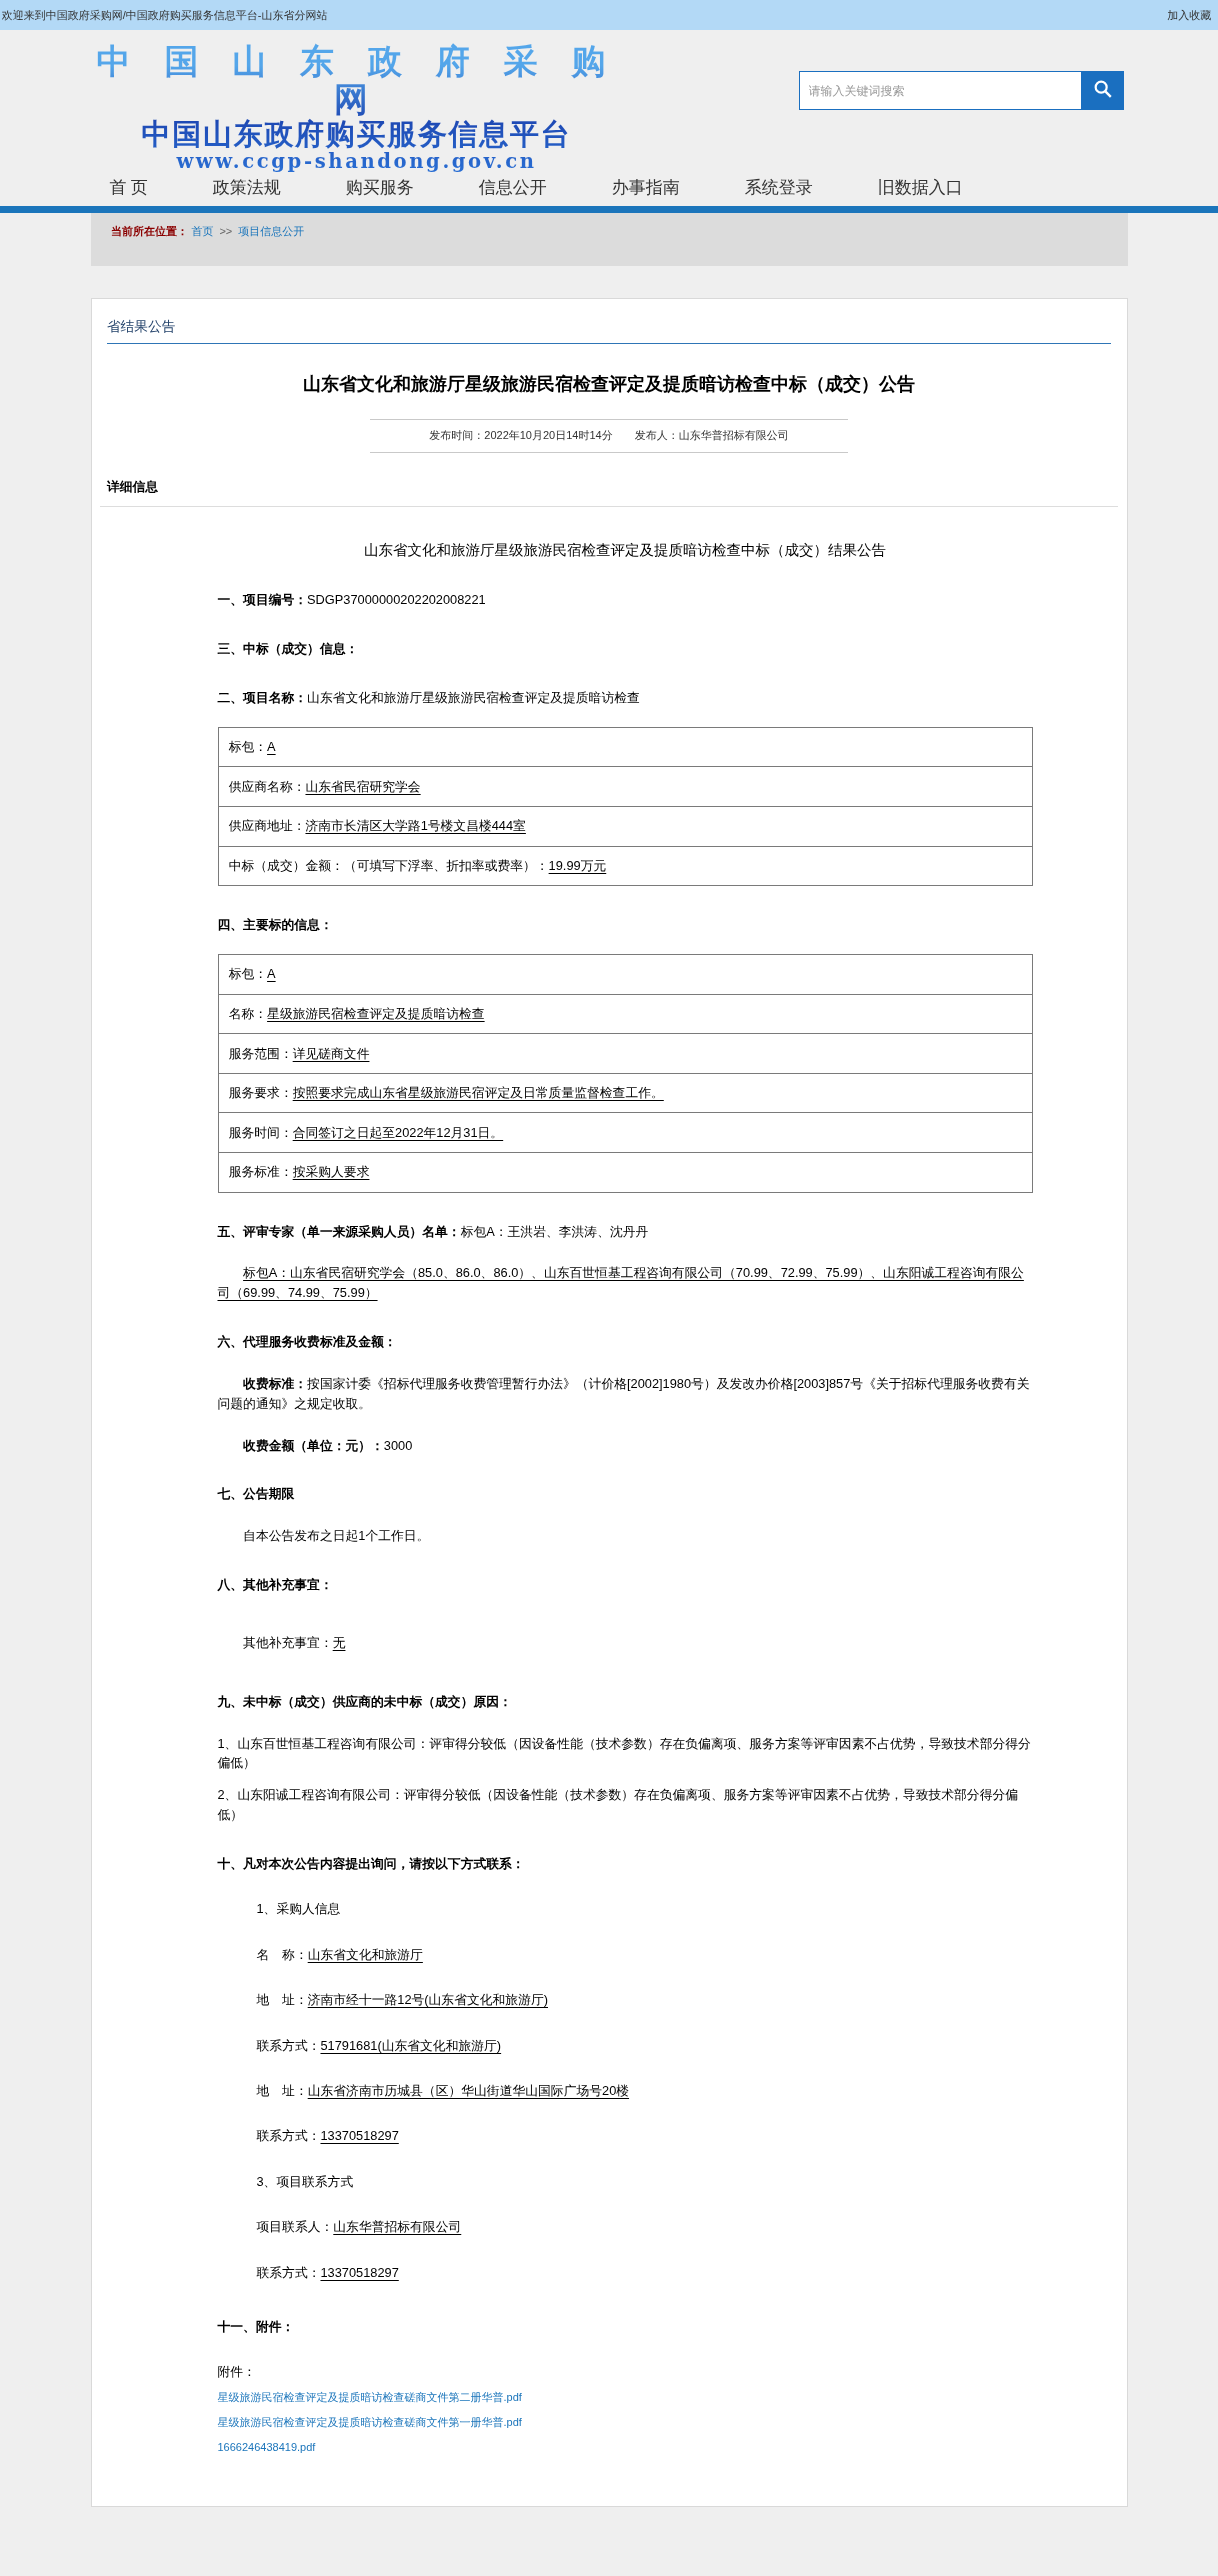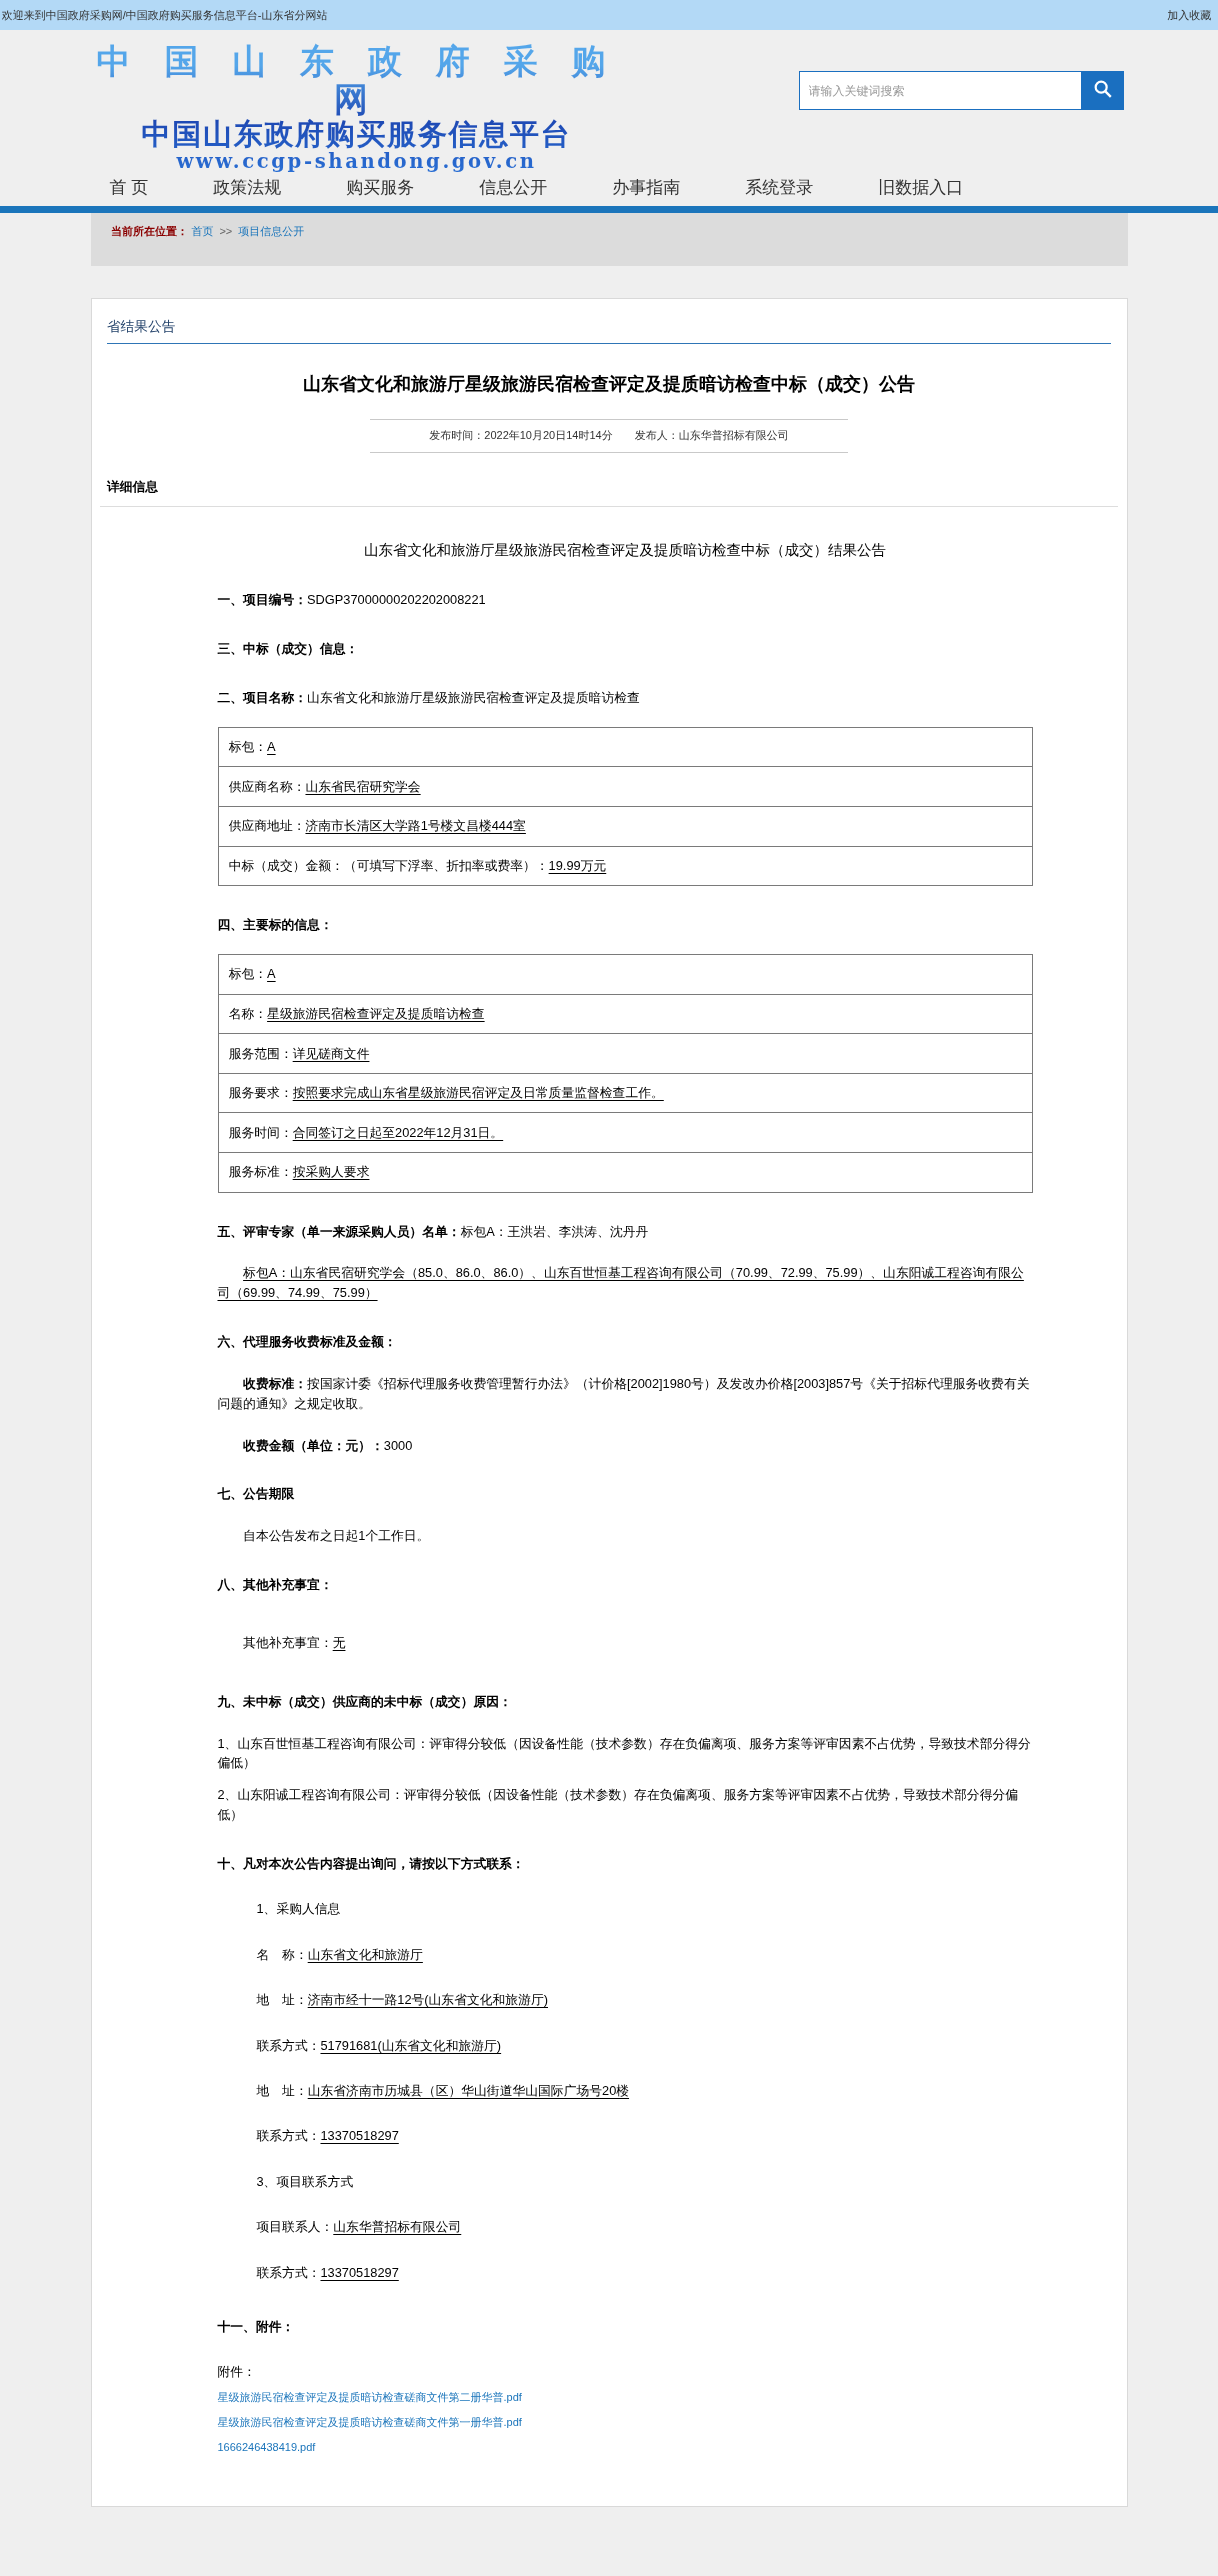--- a/index.html
+++ b/index.html
@@ -22,21 +22,21 @@
   .logo .l3 { font-size:19.6px; letter-spacing:2.6px; }
   .search { position:absolute; right:94px; top:41px; display:flex; }
   .search input { width:282px; height:39px; border:1.7px solid #1a6fc0; border-right:none;
     padding:0 8.5px; font-size:12px; color:#be185d; background:#fff; outline:none; }
   .search input::placeholder { color:#999; }
   .search button { width:43px; height:39px; background:#1a6fc0; border:none; cursor:pointer;
     display:flex; align-items:center; justify-content:center; }
   
   .nav { width:1037px; margin:0 auto; height:38px; display:flex; align-items:center;
     gap:65px; padding-left:19px; font-size:17px; color:#333; }
-  .nav span { cursor:pointer; white-space:nowrap; }
+  .nav span { cursor:pointer; white-space:nowrap;font-family:Liberation Serif, serif; }
   .bluebar { height:6.8px; background:#1b75bb; }
   
   .crumbwrap { width:1037px; margin:0 auto; background:#dcdcdc; height:53px; padding:11px 20.5px; }
   .crumb { font-size:11px; }
   .crumb .lbl { color:#8b0000; font-weight:bold; }
   .crumb a { color:#1b75bb; text-decoration:none; margin:0 3.4px; cursor:pointer; }
   .crumb .sep { color:#666; margin:0 2.6px; }
   
   .panel { width:1037px; margin:32px auto 0; background:#fff; border:0.9px solid #d9d9d9;
     padding:19px 0 24px; }

